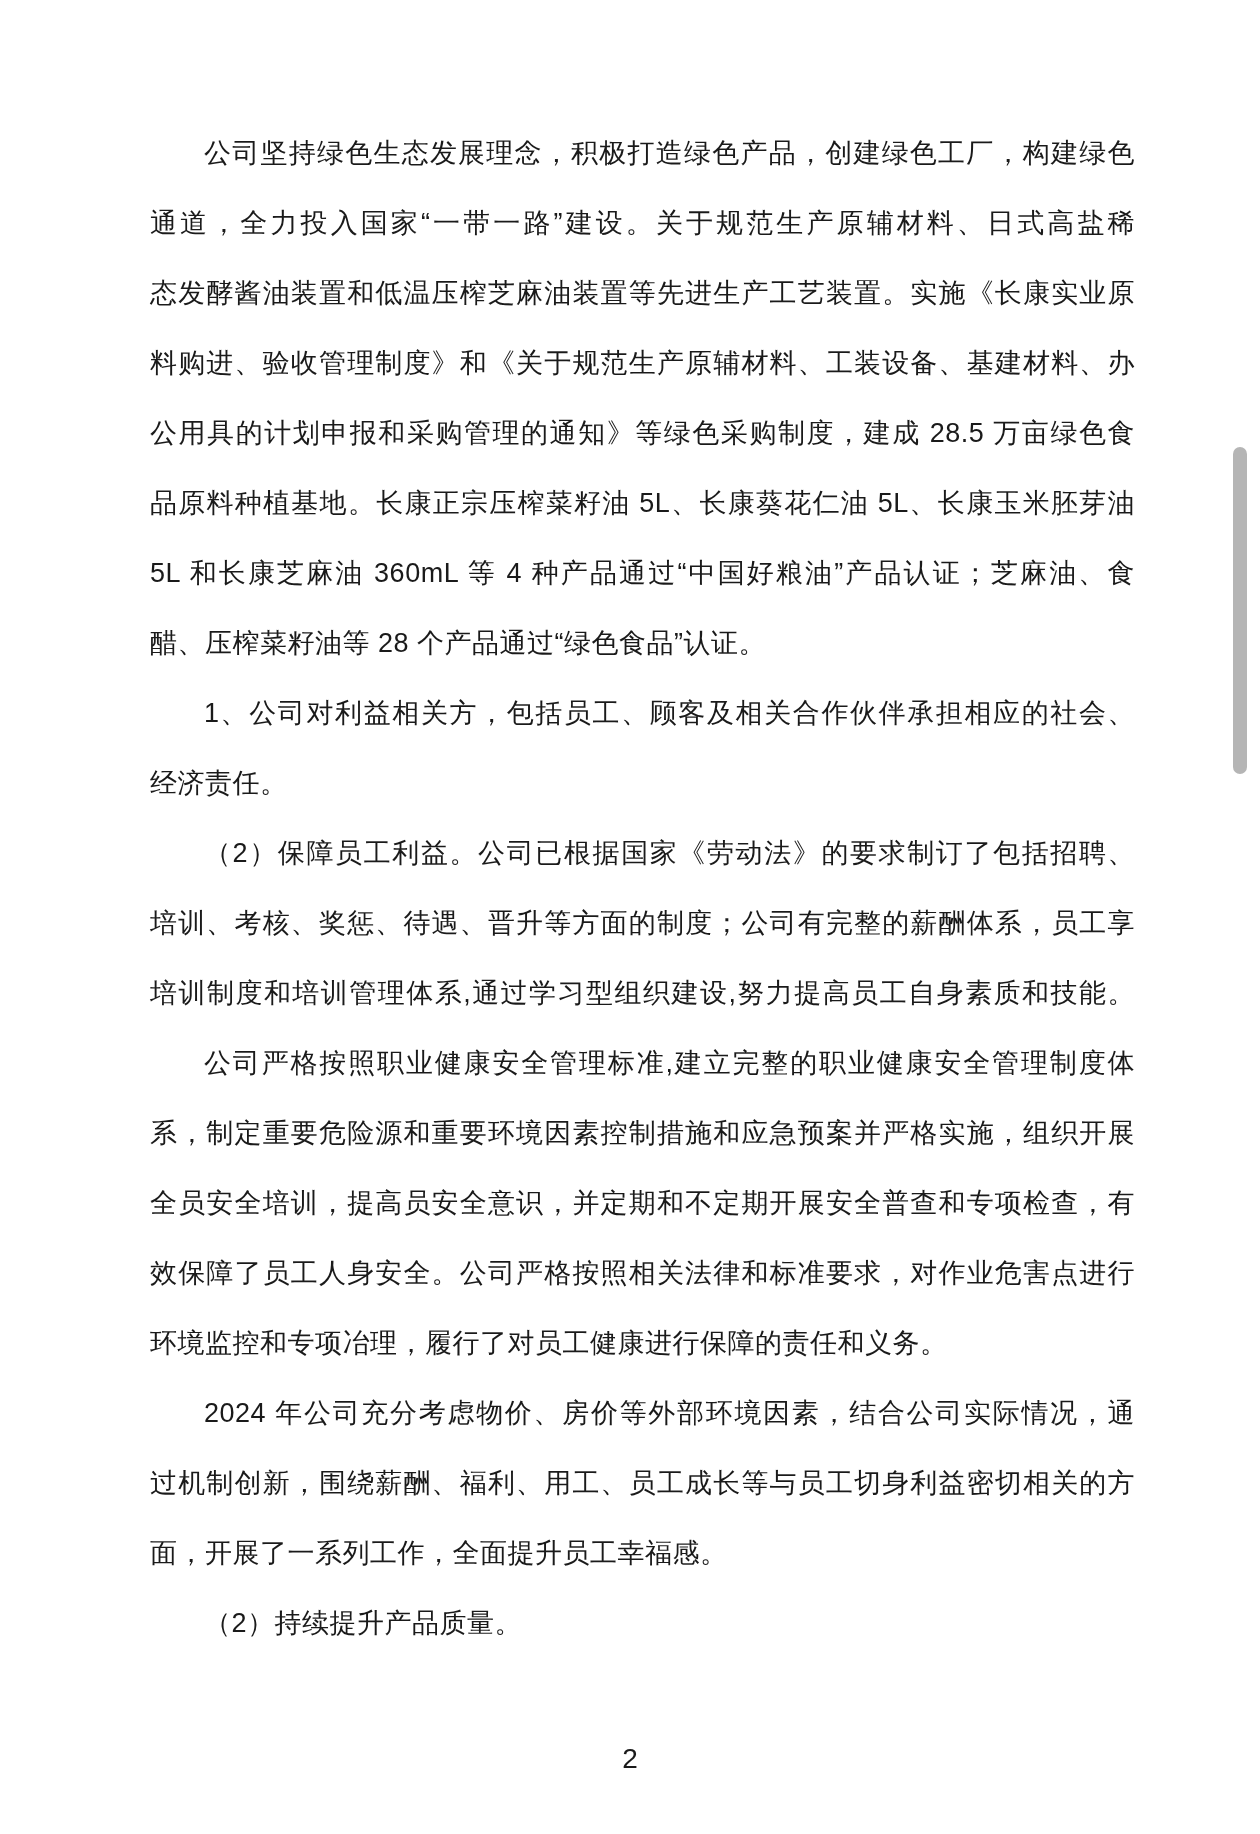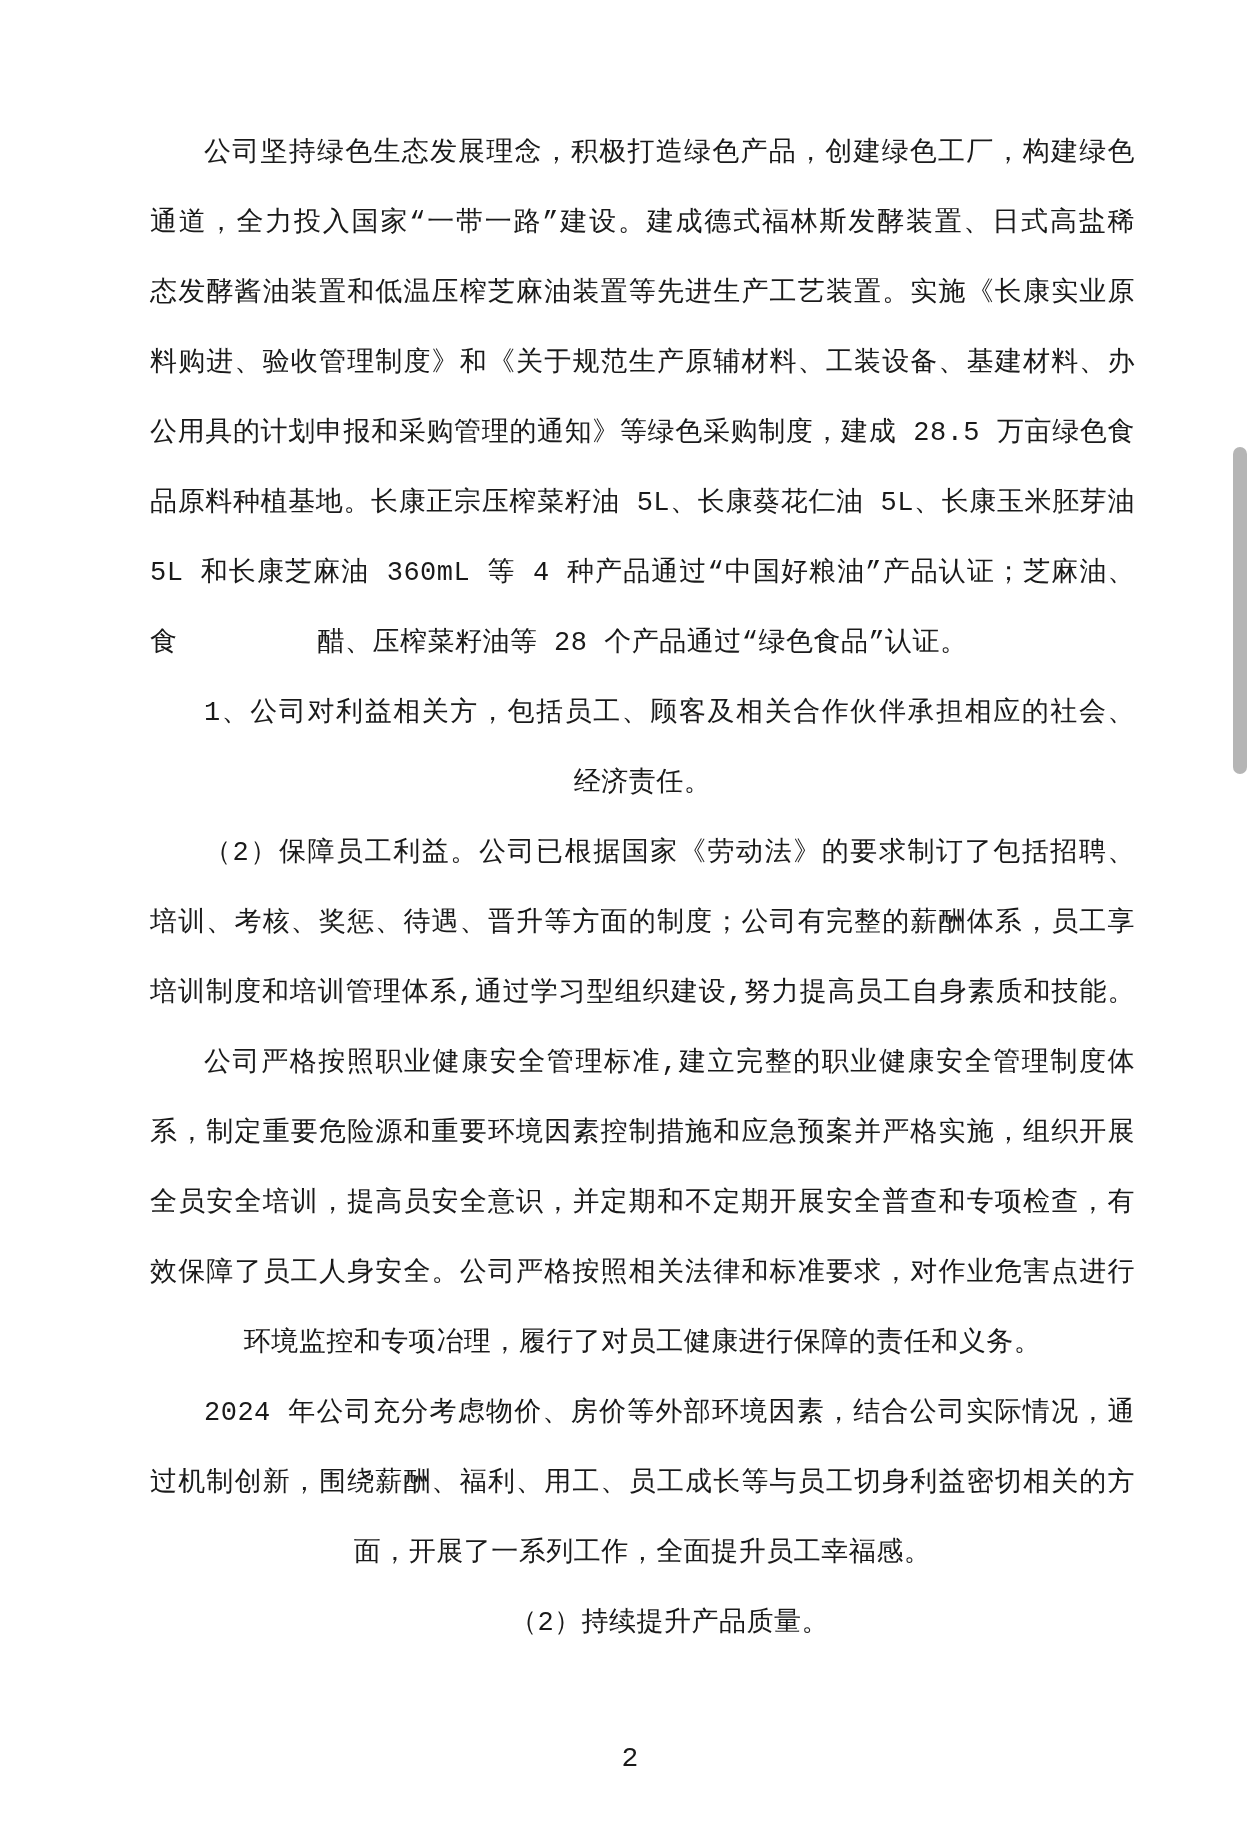--- a/index.html
+++ b/index.html
@@ -6,35 +6,35 @@
     margin: 0;
     padding: 0;
     background: #ffffff;
   }
   .page {
     position: relative;
     width: 1260px;
     height: 1834px;
     background: #ffffff;
     overflow: hidden;
-    font-family: Liberation Mono, monospace;
+    font-family: Liberation Sans, sans-serif;
   }
   .textblock {
     position: absolute;
     left: 150px;
     top: 118px;
     width: 985px;
     font-size: 27px;
     letter-spacing: 0.5px;
     color: #1a1a1a;
   }
   .line {
     height: 70px;
     line-height: 70px;
-    text-align: center;
+    text-align: left;
   }
   .line.just {
     text-align: justify;
     text-align-last: justify;
     text-justify: inter-character;
   }
   .line.ind {
     text-indent: 54px;
   }
   .pagenum {
@@ -56,21 +56,21 @@
     border-radius: 7px;
     background: #b5b5b5;
   }
 </style>
 </head>
 <body>
 
 <div class="page" style="background: rgb(255, 255, 255);">
   <div class="textblock" style="color: rgb(26, 26, 26);">
       <div class="line just ind">公司坚持绿色生态发展理念，积极打造绿色产品，创建绿色工厂，构建绿色</div>
-      <div class="line just">通道，全力投入国家“一带一路”建设。建成德式福林斯发酵装置、日式高盐稀</div>
+      <div class="line just">通道，全力投入国家“一带一路”建设。关于规范生产原辅材料、日式高盐稀</div>
       <div class="line just">态发酵酱油装置和低温压榨芝麻油装置等先进生产工艺装置。实施《长康实业原</div>
       <div class="line just">料购进、验收管理制度》和《关于规范生产原辅材料、工装设备、基建材料、办</div>
       <div class="line just">公用具的计划申报和采购管理的通知》等绿色采购制度，建成 28.5 万亩绿色食</div>
       <div class="line just">品原料种植基地。长康正宗压榨菜籽油 5L、长康葵花仁油 5L、长康玉米胚芽油</div>
       <div class="line just">5L 和长康芝麻油 360mL 等 4 种产品通过“中国好粮油”产品认证；芝麻油、食</div>
       <div class="line">醋、压榨菜籽油等 28 个产品通过“绿色食品”认证。</div>
       <div class="line just ind">1、公司对利益相关方，包括员工、顾客及相关合作伙伴承担相应的社会、</div>
       <div class="line">经济责任。</div>
       <div class="line just ind">（2）保障员工利益。公司已根据国家《劳动法》的要求制订了包括招聘、</div>
       <div class="line just">培训、考核、奖惩、待遇、晋升等方面的制度；公司有完整的薪酬体系，员工享</div>

